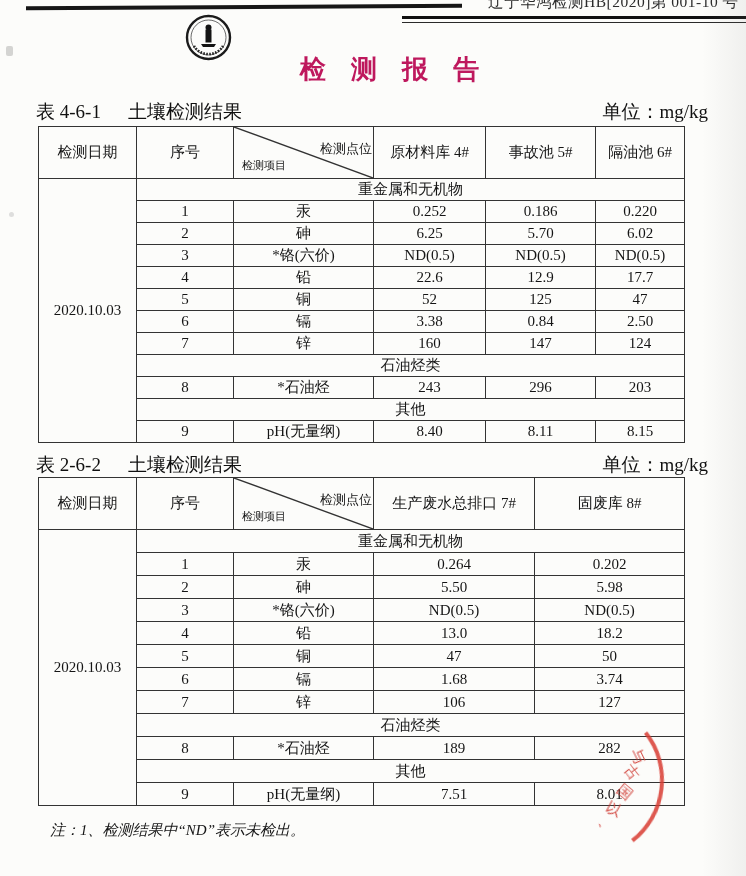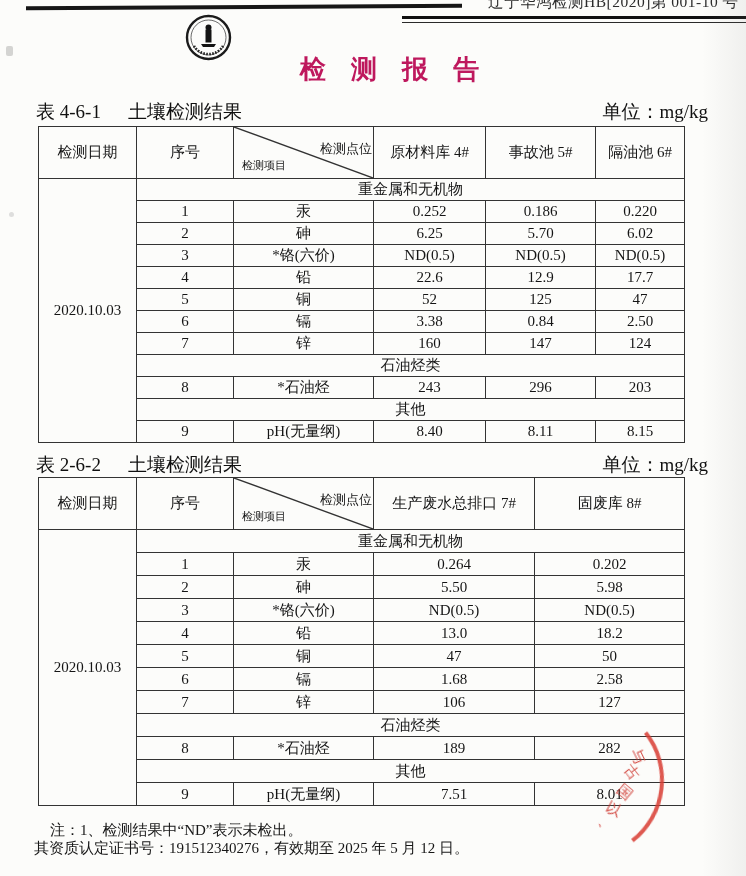--- a/index.html
+++ b/index.html
@@ -37,21 +37,21 @@
   table.rpt[data-ti="1"] tbody tr{height:23px;}
   th.diag{position:relative;padding:0;}
   th.diag svg{position:absolute;left:0;top:0;width:100%;height:100%;display:block;}
   th.diag .dt{position:absolute;top:5px;right:1px;font-size:13px;margin-top:8px;}
   th.diag .db{position:absolute;bottom:5px;left:8px;font-size:11px;}
   td.section-cell{text-align:left;padding-left:8px;}
   td.date-cell{font-size:15px;}
   
   .notes{position:absolute;left:34px;top:822px;width:700px;font-size:15px;line-height:17.5px;color:#161616;}
   .notes p{margin:0;}
-  .notes .n1{text-indent:16px;} .notes .n2{text-indent:48px;} .notes .n3{text-indent:0;}
+  .notes .n1{text-indent:16px;font-style:italic;} .notes .n2{text-indent:48px;} .notes .n3{text-indent:0;}
   
   .stamp-arc{position:absolute;left:506px;top:701px;width:150px;height:150px;border-radius:50%;
     border:4px solid transparent;border-right-color:rgba(216,60,50,0.85);transform:rotate(7deg);filter:blur(0.4px);}
   .sg{position:absolute;font-size:15px;color:rgba(206,52,43,0.85);font-family:"Liberation Sans","DejaVu Sans",sans-serif;filter:blur(0.3px);}
   .sg1{left:630px;top:747px;transform:rotate(64deg);}
   .sg2{left:624px;top:763px;transform:rotate(52deg);}
   .sg3{left:617px;top:783px;transform:rotate(40deg);}
   .sg4{left:606px;top:800px;transform:rotate(28deg);}
   .sg5{left:598px;top:813px;transform:rotate(20deg);}
 </style>
@@ -245,21 +245,21 @@
         <tr>
           <td>5</td>
           <td>铜</td>
           <td>47</td>
           <td>50</td>
         </tr>
         <tr>
           <td>6</td>
           <td>镉</td>
           <td>1.68</td>
-          <td>2.58</td>
+          <td>3.74</td>
         </tr>
         <tr>
           <td>7</td>
           <td>锌</td>
           <td>106</td>
           <td>127</td>
         </tr>
         <tr>
           <td class="section-cell" colspan="4">石油烃类</td>
         </tr>
@@ -276,21 +276,20 @@
           <td>9</td>
           <td>pH(无量纲)</td>
           <td>7.51</td>
           <td>8.01</td>
         </tr>
       </tbody>
     </table>
 
   <div class="notes">
     <p class="n1">注：1、检测结果中“ND”表示未检出。</p>
-    <p class="n3">其资质认定证书号：191512340276，有效期至 2025 年 5 月 12 日。</p>
   </div>
 
   <div class="stamp-arc"></div>
   <span class="sg sg1">与</span>
   <span class="sg sg2">古</span>
   <span class="sg sg3">国</span>
   <span class="sg sg4">以</span>
   <span class="sg sg5">、</span>
 
   <div class="scan-shade"></div>

